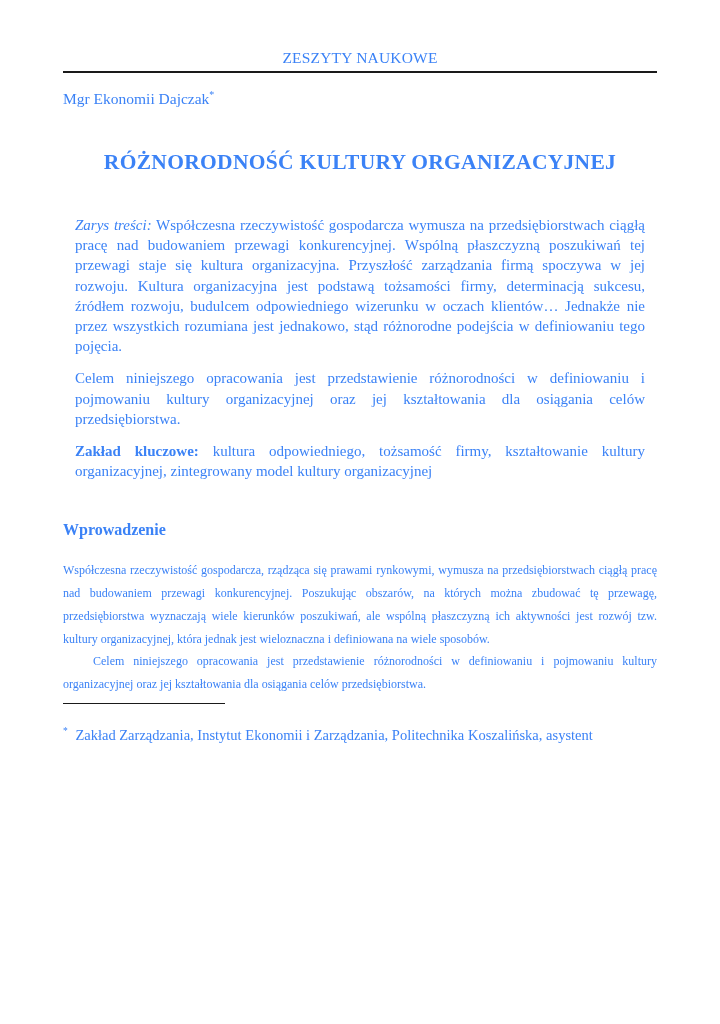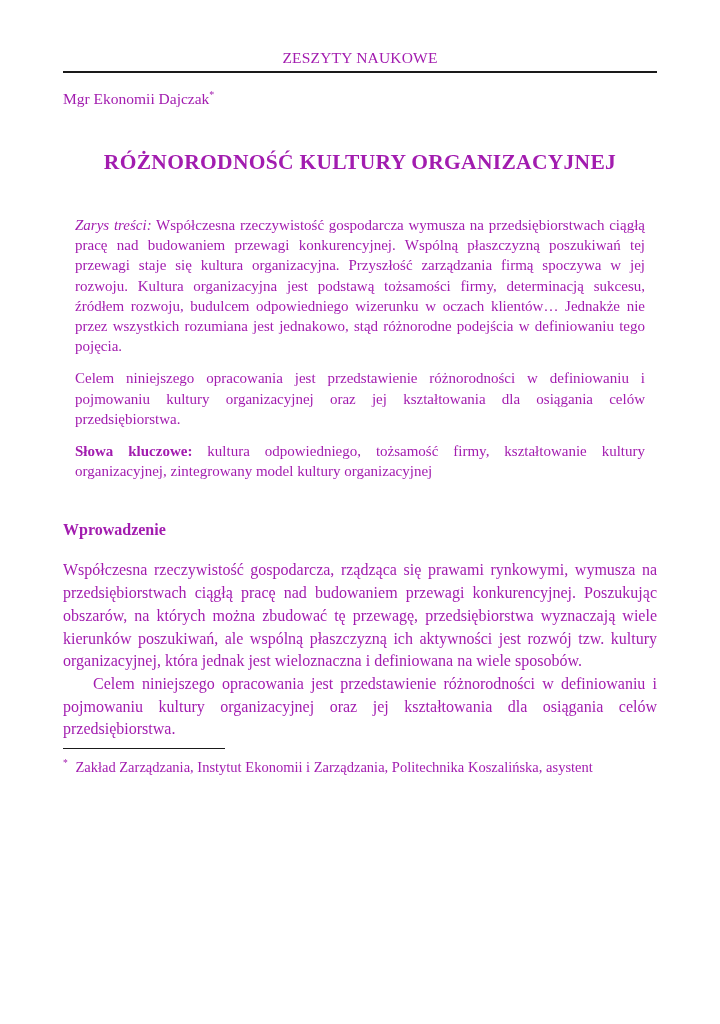--- a/index.html
+++ b/index.html
@@ -5,21 +5,21 @@
   html, body {
     margin: 0;
     padding: 0;
     background: #ffffff;
   }
   .page {
     position: relative;
     width: 720px;
     height: 1024px;
     background: #ffffff;
-    color: #a21caf;
+    color: #3b82f6;
     font-family: "Liberation Serif", "DejaVu Serif", serif;
     box-sizing: border-box;
     padding: 48px 63px 0 63px;
     overflow: hidden;
   }
   .doc-header {
     text-align: center;
     font-size: 15.5px;
     line-height: 19px;
     letter-spacing: 0.2px;
@@ -55,35 +55,35 @@
   .abstract .lbl-italic { font-style: italic; }
   .abstract .lbl-bold { font-weight: bold; }
   h2.section-heading {
     margin: 36px 0 0 0;
     font-size: 16px;
     line-height: 26px;
     font-weight: bold;
   }
   .body-par {
     margin: 0;
-    font-size: 16px;
+    font-size: 12px;
     line-height: 22.7px;
     text-align: justify;
   }
   .body-par.first { margin-top: 16px; }
   .body-par.indent { text-indent: 30px; }
   h2.section-heading.bottom { margin-top: 66px; }
   .footnote-rule {
     margin-top: 7px;
     width: 162px;
     height: 0;
     border-top: 1.5px solid #1a1a1a;
   }
   .footnote {
-    margin-top: 8px;
+    margin-top: 21px;
     font-size: 14.5px;
     line-height: 20.5px;
     text-align: justify;
   }
   .footnote sup {
     font-size: 9.5px;
     vertical-align: super;
     line-height: 0;
     margin-right: 4px;
   }
@@ -99,21 +99,21 @@
 
   <div class="author-line">
     <span>Mgr Ekonomii Dajczak</span><sup>*</sup>
   </div>
 
   <h1 class="article-title">RÓŻNORODNOŚĆ KULTURY ORGANIZACYJNEJ</h1>
 
   <div class="abstract">
     <p><span class="lbl-italic">Zarys treści:</span><span> Współczesna rzeczywistość gospodarcza wymusza na przedsiębiorstwach ciągłą pracę nad budowaniem przewagi konkurencyjnej. Wspólną płaszczyzną poszukiwań tej przewagi staje się kultura organizacyjna. Przyszłość zarządzania firmą spoczywa w jej rozwoju. Kultura organizacyjna jest podstawą tożsamości firmy, determinacją sukcesu, źródłem rozwoju, budulcem odpowiedniego wizerunku w oczach klientów… Jednakże nie przez wszystkich rozumiana jest jednakowo, stąd różnorodne podejścia w definiowaniu tego pojęcia.</span></p>
     <p>Celem niniejszego opracowania jest przedstawienie różnorodności w definiowaniu i pojmowaniu kultury organizacyjnej oraz jej kształtowania dla osiągania celów przedsiębiorstwa.</p>
-    <p><span class="lbl-bold">Słowa kluczowe:</span><span> kultura odpowiedniego, tożsamość firmy, kształtowanie kultury organizacyjnej, zintegrowany model kultury organizacyjnej</span></p>
+    <p><span class="lbl-bold">Zakład kluczowe:</span><span> kultura odpowiedniego, tożsamość firmy, kształtowanie kultury organizacyjnej, zintegrowany model kultury organizacyjnej</span></p>
   </div>
 
   <h2 class="section-heading">Wprowadzenie</h2>
 
   <p class="body-par first">Współczesna rzeczywistość gospodarcza, rządząca się prawami rynkowymi, wymusza na przedsiębiorstwach ciągłą pracę nad budowaniem przewagi konkurencyjnej. Poszukując obszarów, na których można zbudować tę przewagę, przedsiębiorstwa wyznaczają wiele kierunków poszukiwań, ale wspólną płaszczyzną ich aktywności jest rozwój tzw. kultury organizacyjnej, która jednak jest wieloznaczna i definiowana na wiele sposobów.</p>
   <p class="body-par indent">Celem niniejszego opracowania jest przedstawienie różnorodności w definiowaniu i pojmowaniu kultury organizacyjnej oraz jej kształtowania dla osiągania celów przedsiębiorstwa.</p>
 
 
   <div class="footnote-rule"></div>
 

